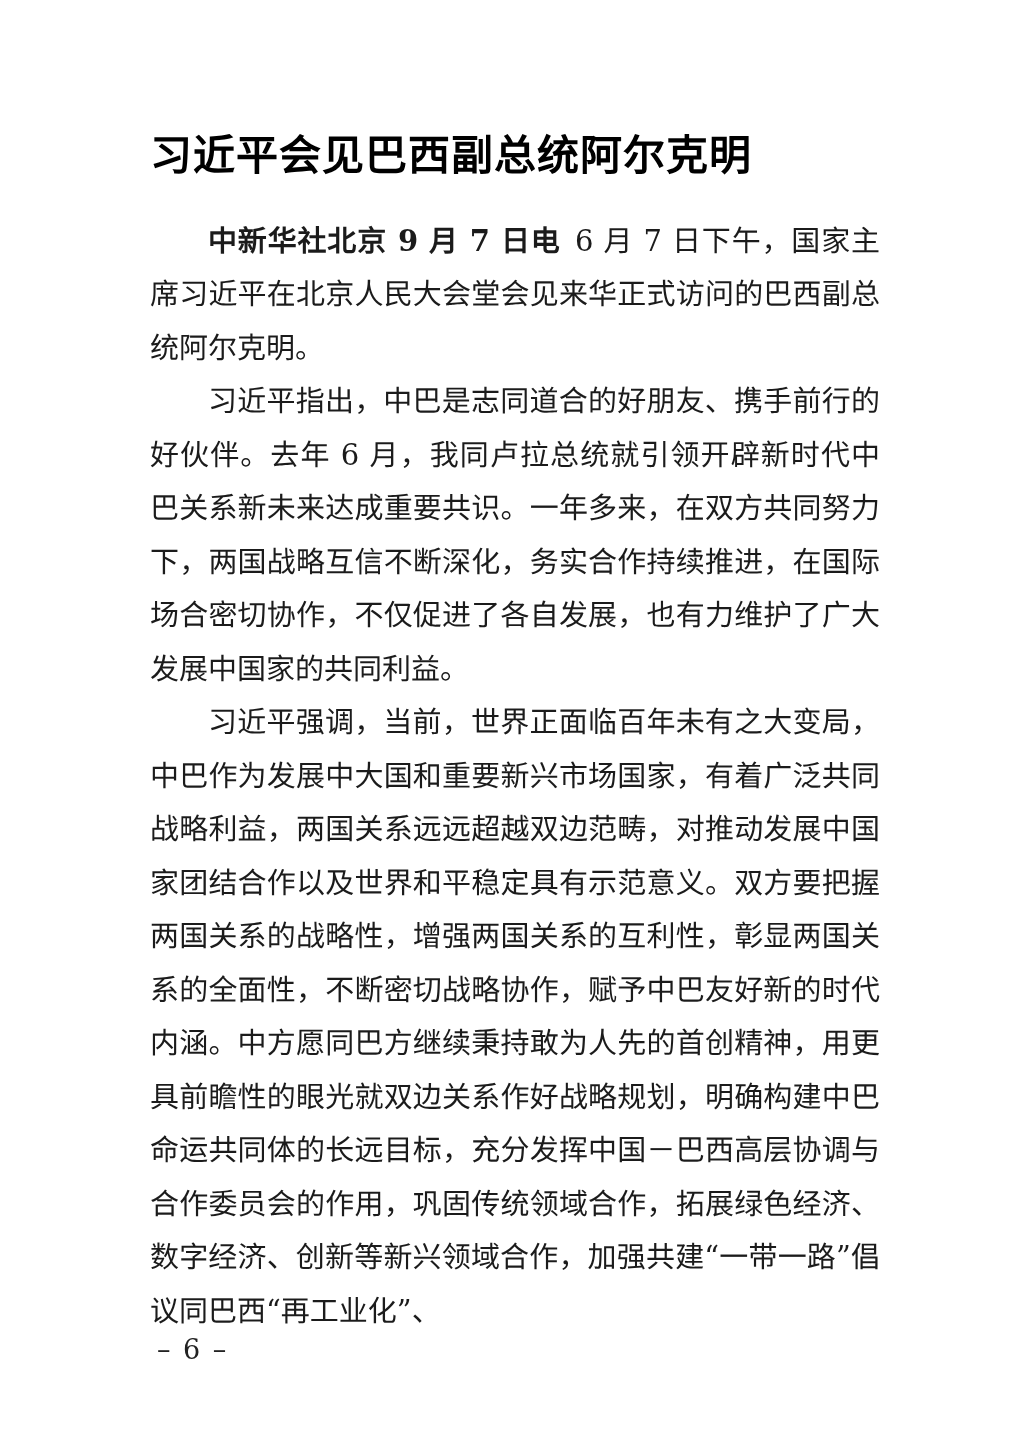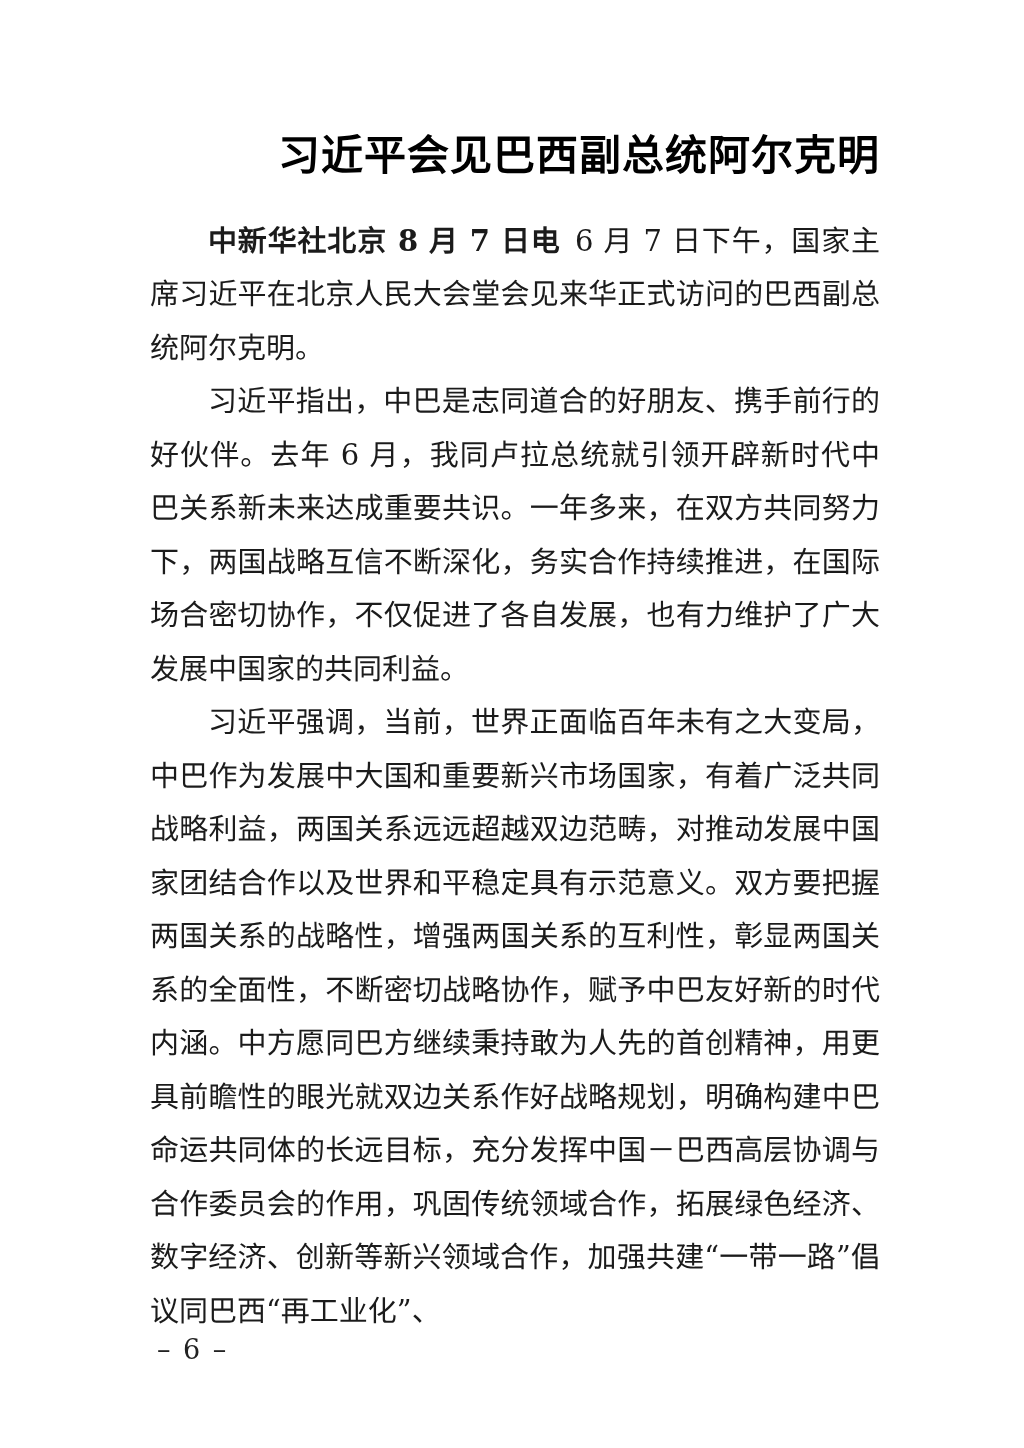--- a/index.html
+++ b/index.html
@@ -19,21 +19,21 @@
   .content {
     position: absolute;
     left: 150px;
     top: 130px;
     width: 730px;
   }
   .doc-title {
     font-size: 42px;
     font-weight: 700;
     color: #000000;
-    text-align: right;
+    text-align: left;
     letter-spacing: 1px;
     line-height: 1.25;
     margin: 0 0 32px 0;
   }
   .body-text p {
     font-size: 29px;
     line-height: 53.5px;
     margin: 0;
     text-align: justify;
     text-justify: inter-ideograph;
@@ -53,19 +53,19 @@
     color: #222222;
   }
 </style>
 </head>
 <body>
 
 <div class="page">
   <div class="content">
     <h1 class="doc-title">习近平会见巴西副总统阿尔克明</h1>
     <div class="body-text">
-      <p><span class="dateline">中新华社北京 8 月 7 日电</span><span>6 月 7 日下午，国家主席习近平在北京人民大会堂会见来华正式访问的巴西副总统阿尔克明。</span></p>
+      <p><span class="dateline">中新华社北京 9 月 7 日电</span><span>6 月 7 日下午，国家主席习近平在北京人民大会堂会见来华正式访问的巴西副总统阿尔克明。</span></p>
       <p>习近平指出，中巴是志同道合的好朋友、携手前行的好伙伴。去年 6 月，我同卢拉总统就引领开辟新时代中巴关系新未来达成重要共识。一年多来，在双方共同努力下，两国战略互信不断深化，务实合作持续推进，在国际场合密切协作，不仅促进了各自发展，也有力维护了广大发展中国家的共同利益。</p>
       <p>习近平强调，当前，世界正面临百年未有之大变局，中巴作为发展中大国和重要新兴市场国家，有着广泛共同战略利益，两国关系远远超越双边范畴，对推动发展中国家团结合作以及世界和平稳定具有示范意义。双方要把握两国关系的战略性，增强两国关系的互利性，彰显两国关系的全面性，不断密切战略协作，赋予中巴友好新的时代内涵。中方愿同巴方继续秉持敢为人先的首创精神，用更具前瞻性的眼光就双边关系作好战略规划，明确构建中巴命运共同体的长远目标，充分发挥中国－巴西高层协调与合作委员会的作用，巩固传统领域合作，拓展绿色经济、数字经济、创新等新兴领域合作，加强共建“一带一路”倡议同巴西“再工业化”、</p>
     </div>
   </div>
   <div class="page-footer">– 6 –</div>
 </div>
 
 </body></html>

